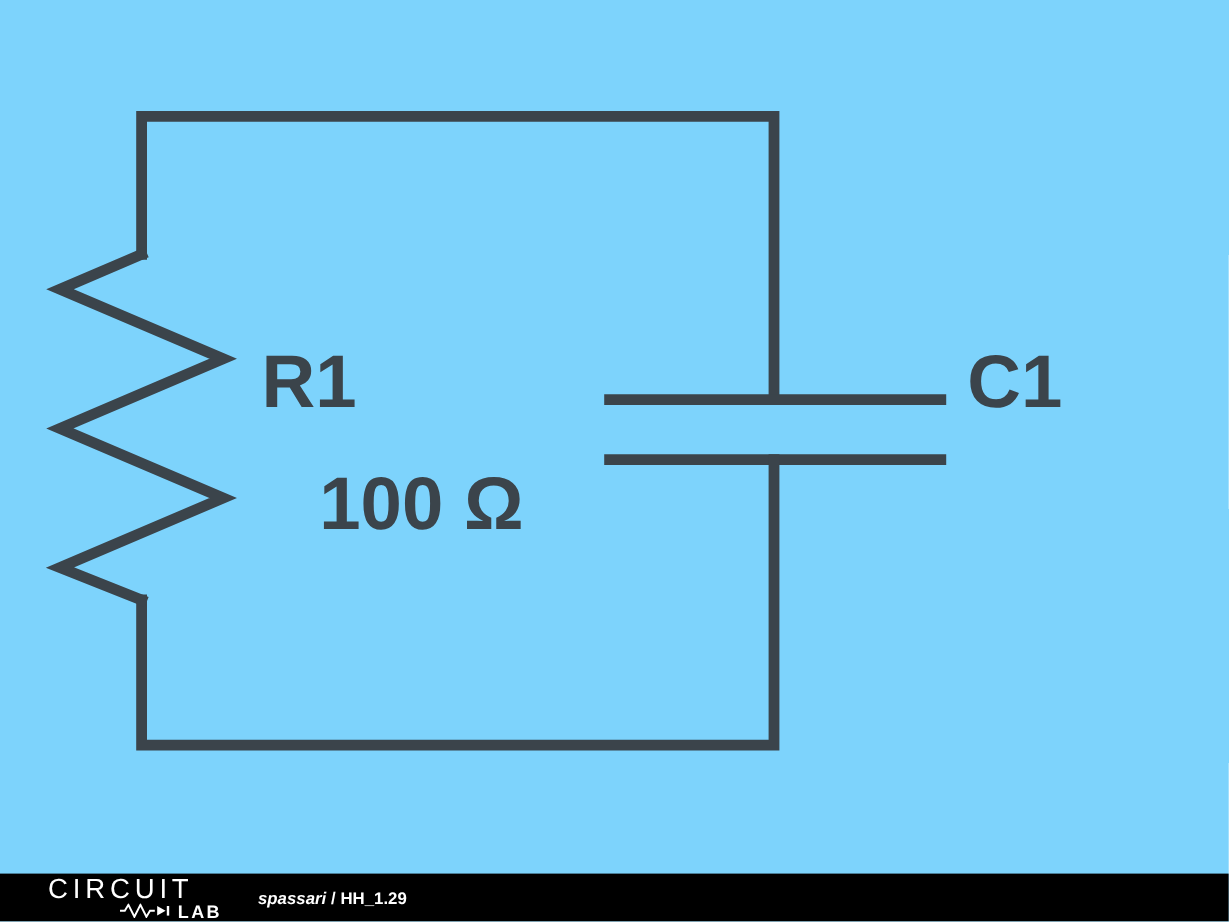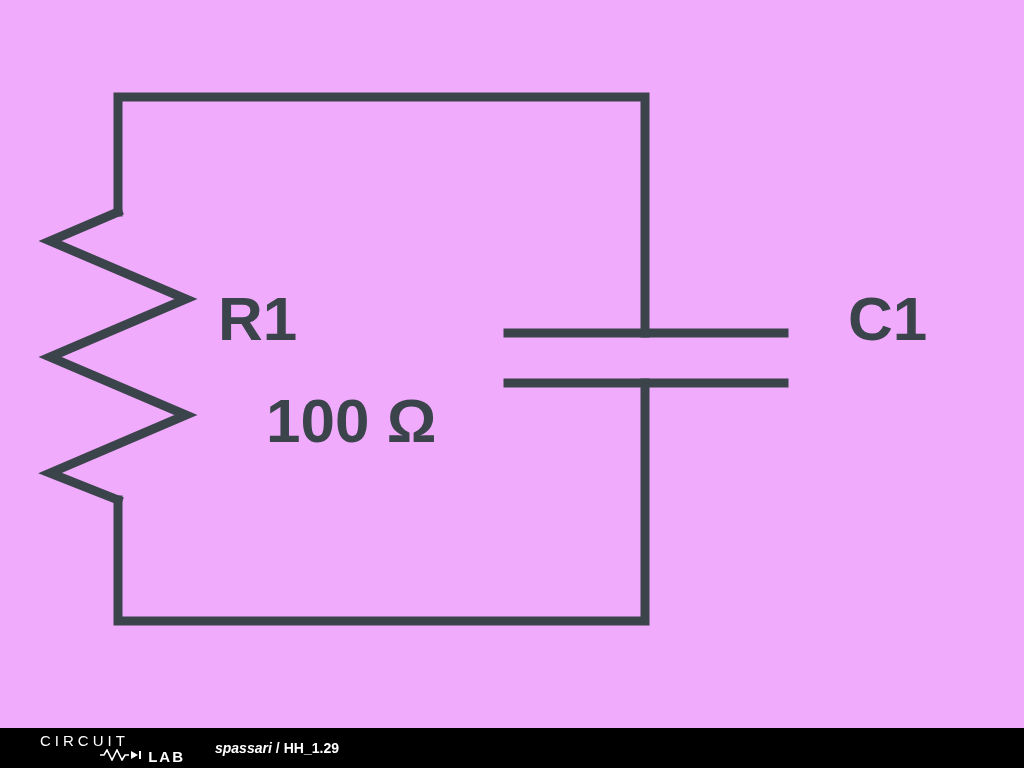--- a/index.html
+++ b/index.html
@@ -1,38 +1,38 @@
 <!DOCTYPE html>
 <html><head>
 <meta charset="utf-8">
 <style>
   html,body{margin:0;padding:0;}
   body{width:1024px;height:768px;background:#ffffff;font-family:"Liberation Sans",sans-serif;overflow:hidden;}
-  #stage{position:relative;width:1024px;height:768px;background:#f0abfc;}
+  #stage{position:relative;width:1024px;height:768px;background:#7dd3fc;}
   #schematic{position:absolute;left:0;top:0;}
   .comp-label{
     position:absolute;
     color:#3b444b;
     font-weight:bold;
     font-size:62px;
     line-height:1;
     white-space:nowrap;
     letter-spacing:0px;
   }
   #footer{
     position:absolute;left:0;bottom:0;width:1024px;height:40px;
     background:#000000;color:#ffffff;
     display:flex;align-items:center;
   }
   .logo{
     display:flex;flex-direction:column;justify-content:center;
     margin-left:40px;width:145px;
   }
   .logo-top{
-    font-size:15px;letter-spacing:4px;color:#ffffff;font-weight:normal;
+    font-size:23px;letter-spacing:4px;color:#ffffff;font-weight:normal;
     line-height:1;
   }
   .logo-bottom{
     display:flex;align-items:flex-start;gap:4px;line-height:1;margin-top:1px;
     justify-content:flex-end;
   }
   .logo-lab{font-size:15px;font-weight:bold;letter-spacing:2px;color:#ffffff;}
   .footer-text{
     margin-left:30px;display:flex;flex-direction:column;justify-content:center;
     font-size:14px;line-height:1.15;
@@ -58,21 +58,21 @@
       </g>
 
       <path d="M 645 383 L 645 621 L 118 621 L 118 500"></path>
 
       <path d="M 118 212 L 50 241 L 186 299 L 50 357 L 186 415 L 50 473 L 118 500"></path>
     </g>
   </svg>
 
   <div class="comp-label" style="left:218px;top:288px;">R1</div>
   <div class="comp-label" style="left:218px;top:390px;margin-left:48px;">100 Ω</div>
-  <div class="comp-label" style="left:848px;top:288px;">C1</div>
+  <div class="comp-label" style="left:806px;top:288px;">C1</div>
 
   <div id="footer">
     <div class="logo">
       <span class="logo-top">CIRCUIT</span>
       <span class="logo-bottom">
         <svg width="44" height="12" viewBox="0 0 44 12">
           <polyline points="0,6 4,6 7,1 12,11 17,1 22,11 25,6 29,6" fill="none" stroke="#ffffff" stroke-width="1.6"></polyline>
           <polygon points="31,2 38,6 31,10" fill="#ffffff"></polygon>
           <rect x="39" y="2" width="2" height="8" fill="#ffffff"></rect>
         </svg>

